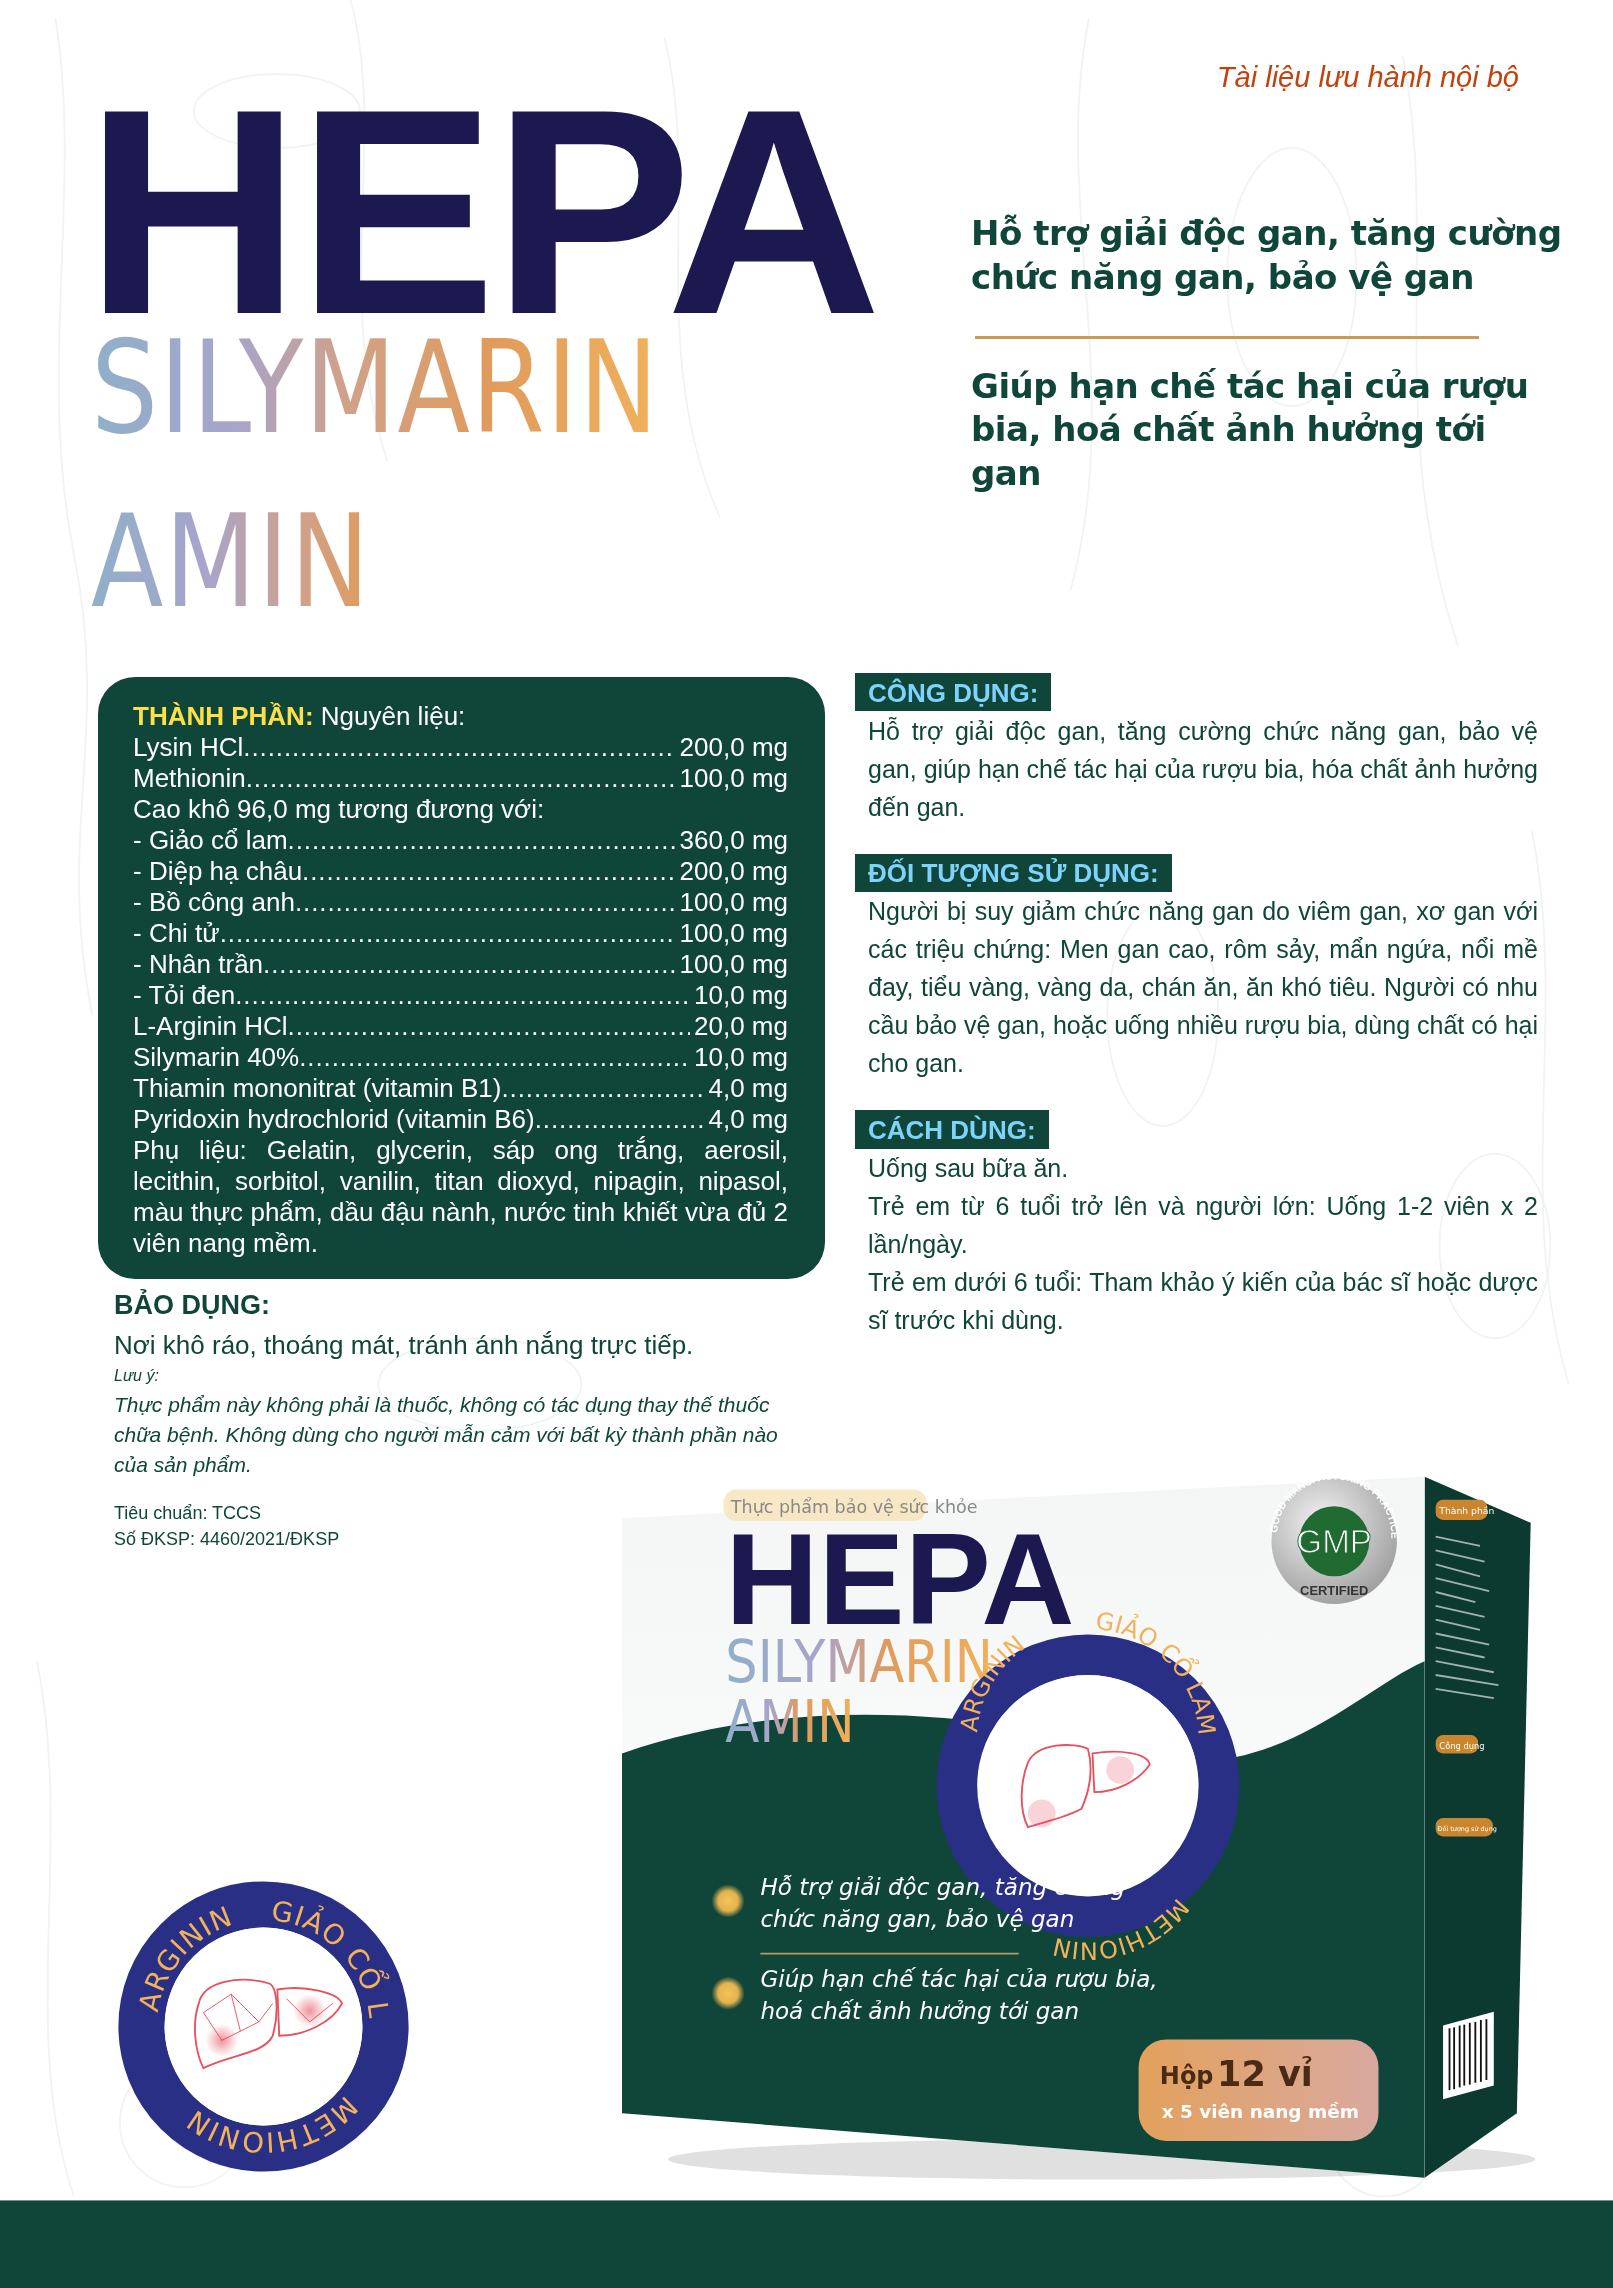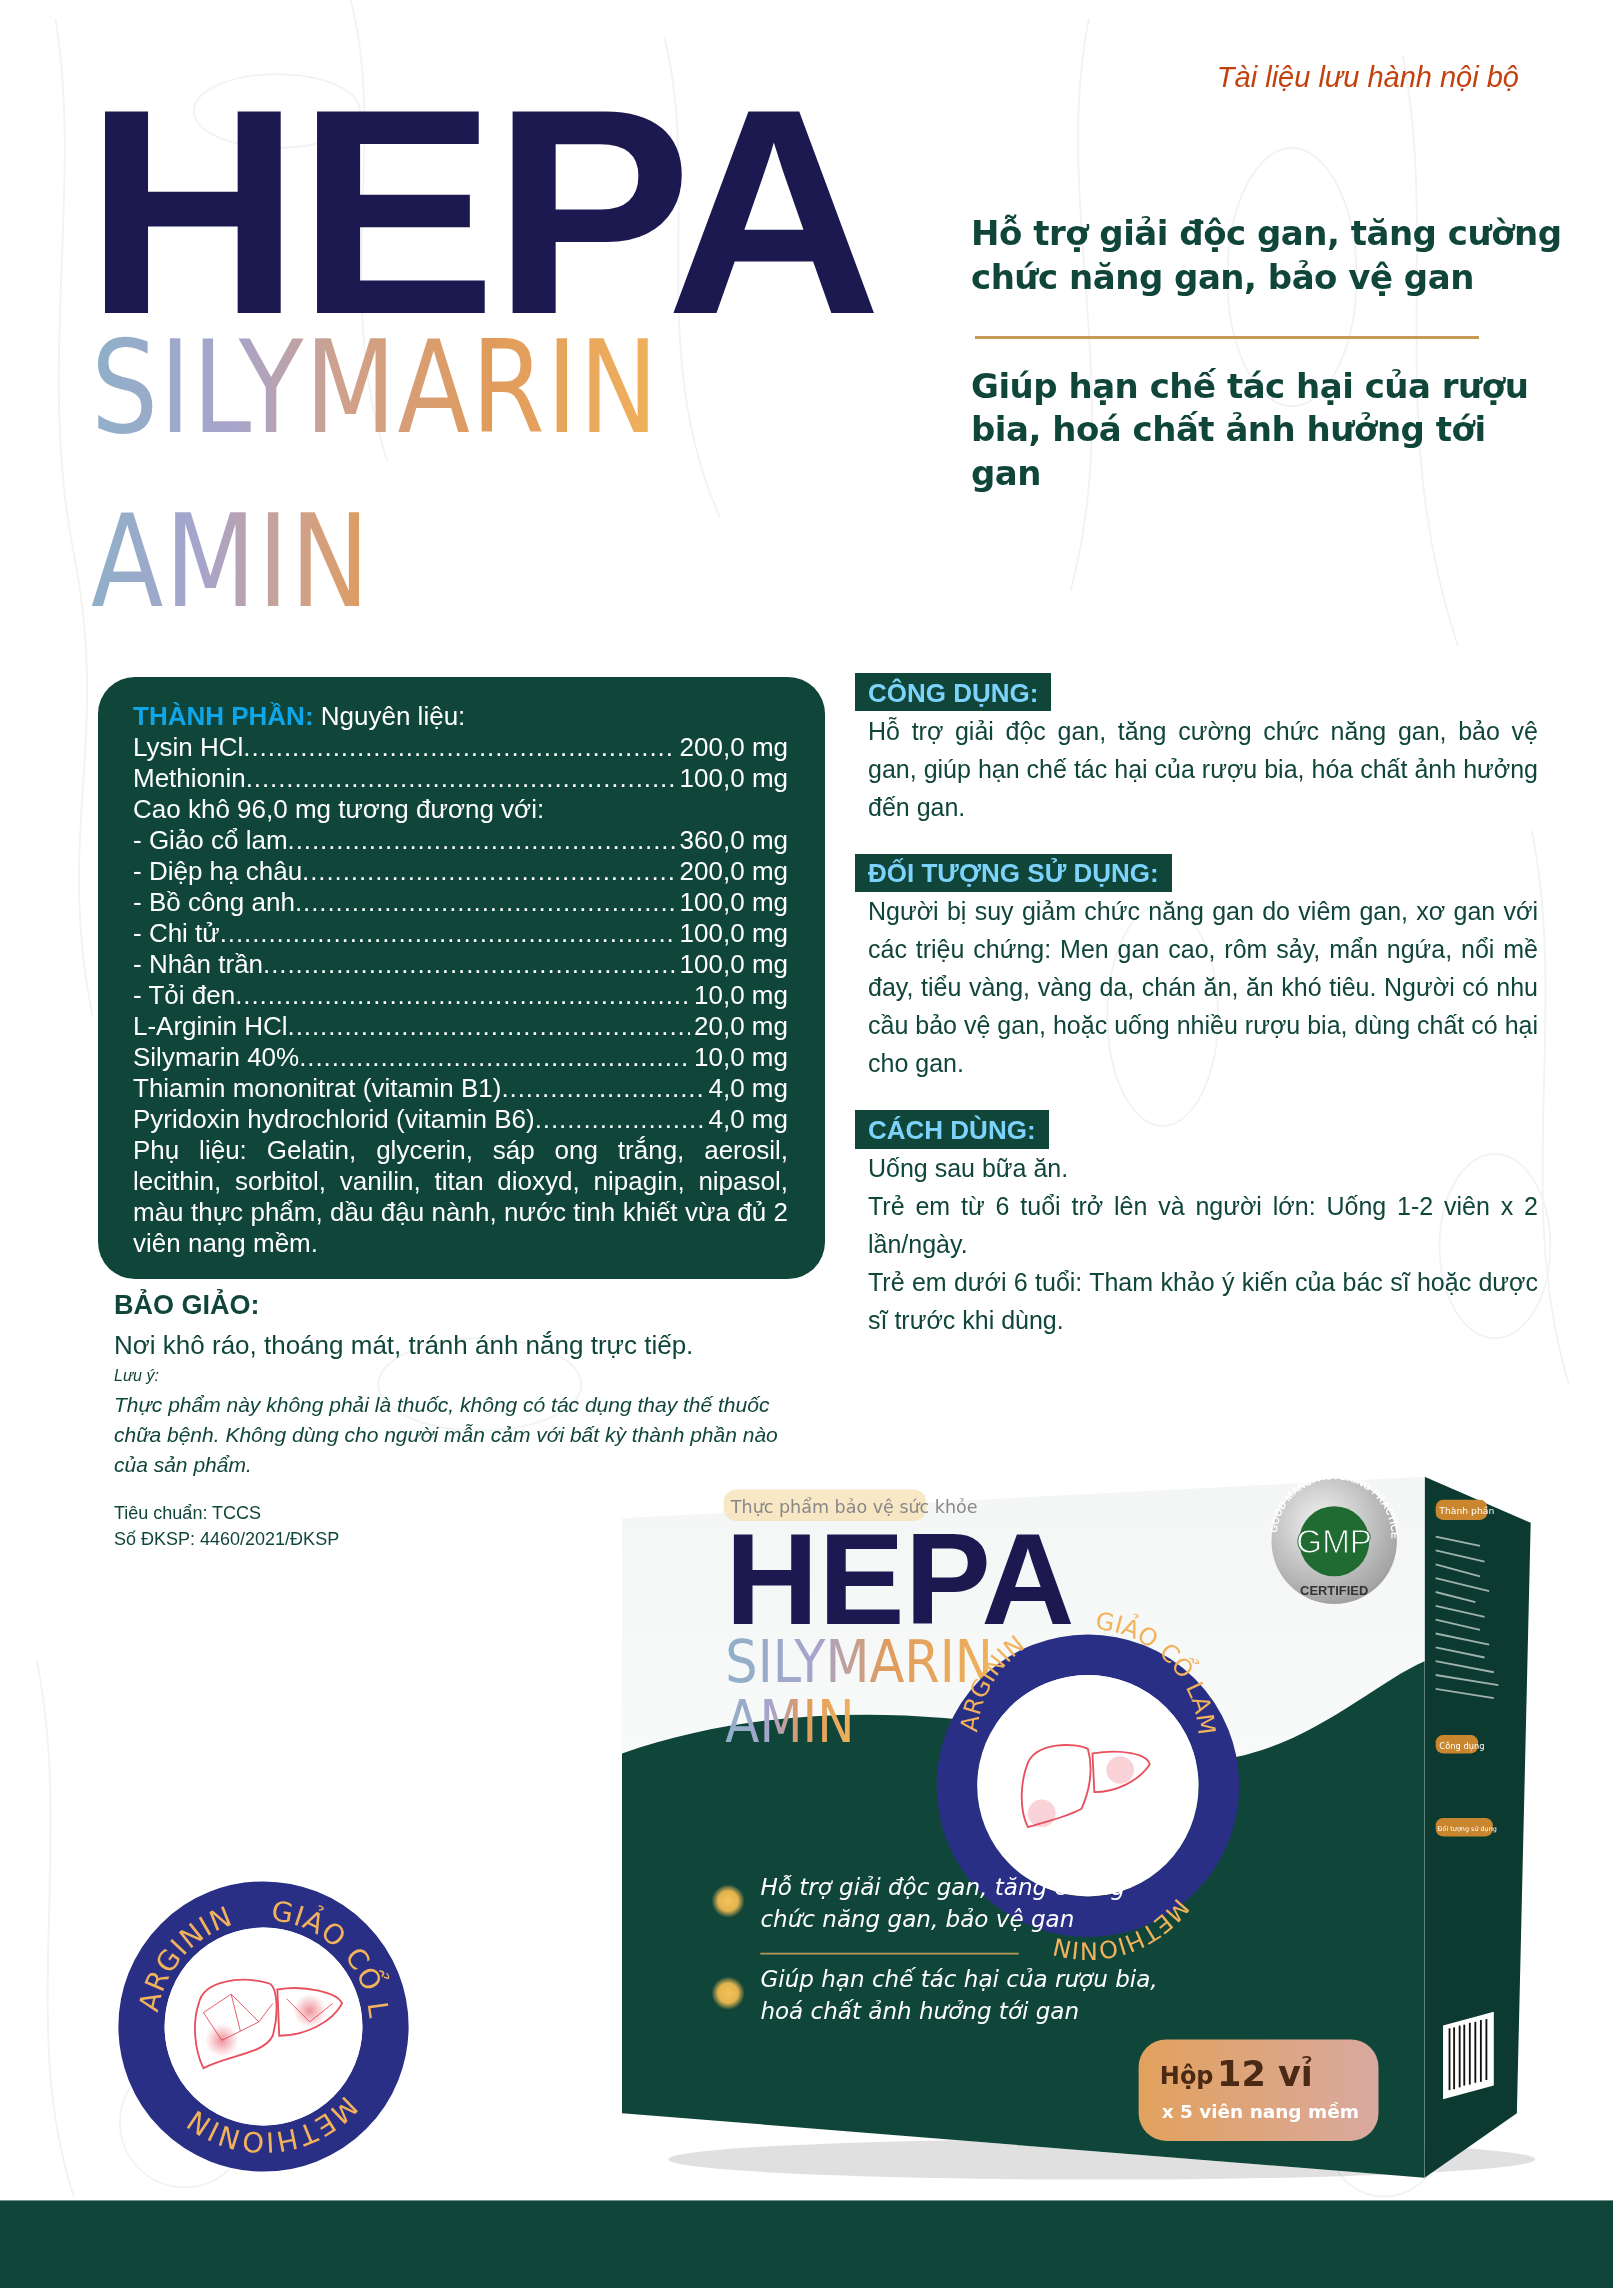--- a/index.html
+++ b/index.html
@@ -22,21 +22,21 @@
   .claims { position: absolute; left: 971px; top: 212px; width: 591px; font-family: "DejaVu Sans", sans-serif; font-weight: 700; font-size: 34px; line-height: 1.28; color: #10463a; letter-spacing: -0.5px; }
   .claims p { margin: 0; }
   .claim-divider { width: 504px; height: 2.8px; background: #c79a55; margin: 37px 0 26px 3.7px; }
 
   .composition-card { position: absolute; left: 98px; top: 677px; width: 727px; height: 602px; background: #10463a; border-radius: 37px; color: #ffffff; padding: 24px 37px 0 35px; font-size: 26px; line-height: 31px; font-stretch: condensed; }
   .composition-card .row { display: flex; white-space: nowrap; }
   .composition-card .row .name { flex: 0 0 auto; }
   .composition-card .row .dots { flex: 1 1 auto; overflow: hidden; letter-spacing: 0.9px; }
   .composition-card .row .dots::before { content: "........................................................................................................................................."; }
   .composition-card .row .amt { flex: 0 0 auto; padding-left: 3.7px; }
-  .comp-title { color: #0ea5e9; font-weight: 700; }
+  .comp-title { color: #fde047; font-weight: 700; }
   .excipients { text-align: justify; }
 
   .storage { position: absolute; left: 114px; top: 1290px; width: 679px; color: #10463a; }
   .storage-title { font-weight: 700; font-size: 27px; margin-bottom: 9.2px; }
   .storage-text { font-size: 26px; margin-bottom: 5.5px; }
   .note-label { font-style: italic; font-size: 16px; margin-bottom: 5.5px; }
   .note-text { font-style: italic; font-size: 21px; line-height: 30px; }
   .standard { margin-top: 20px; font-size: 18px; line-height: 26px; }
 
   .info-col { position: absolute; left: 855px; top: 673px; width: 683px; color: #10463a; font-size: 25px; line-height: 38px; }
@@ -152,21 +152,21 @@
     </div>
   <div class="row">
       <span class="name">Pyridoxin hydrochlorid (vitamin B6)</span>
       <span class="dots"></span>
       <span class="amt">4,0 mg</span>
     </div>
   <div class="excipients">Phụ liệu: Gelatin, glycerin, sáp ong trắng, aerosil, lecithin, sorbitol, vanilin, titan dioxyd, nipagin, nipasol, màu thực phẩm, dầu đậu nành, nước tinh khiết vừa đủ 2 viên nang mềm.</div>
 </div>
 
 <div class="storage">
-  <div class="storage-title">BẢO GIẢO:</div>
+  <div class="storage-title">BẢO DỤNG:</div>
   <div class="storage-text">Nơi khô ráo, thoáng mát, tránh ánh nắng trực tiếp.</div>
   <div class="note-label">Lưu ý:</div>
   <div class="note-text">Thực phẩm này không phải là thuốc, không có tác dụng thay thế thuốc chữa bệnh. Không dùng cho người mẫn cảm với bất kỳ thành phần nào của sản phẩm.</div>
   <div class="standard">Tiêu chuẩn: TCCS</div>
   <div class="standard" style="margin-top:0">Số ĐKSP: 4460/2021/ĐKSP</div>
 </div>
 
 <div class="info-col">
   <div class="section">
     <div class="section-tag">CÔNG DỤNG:</div>

